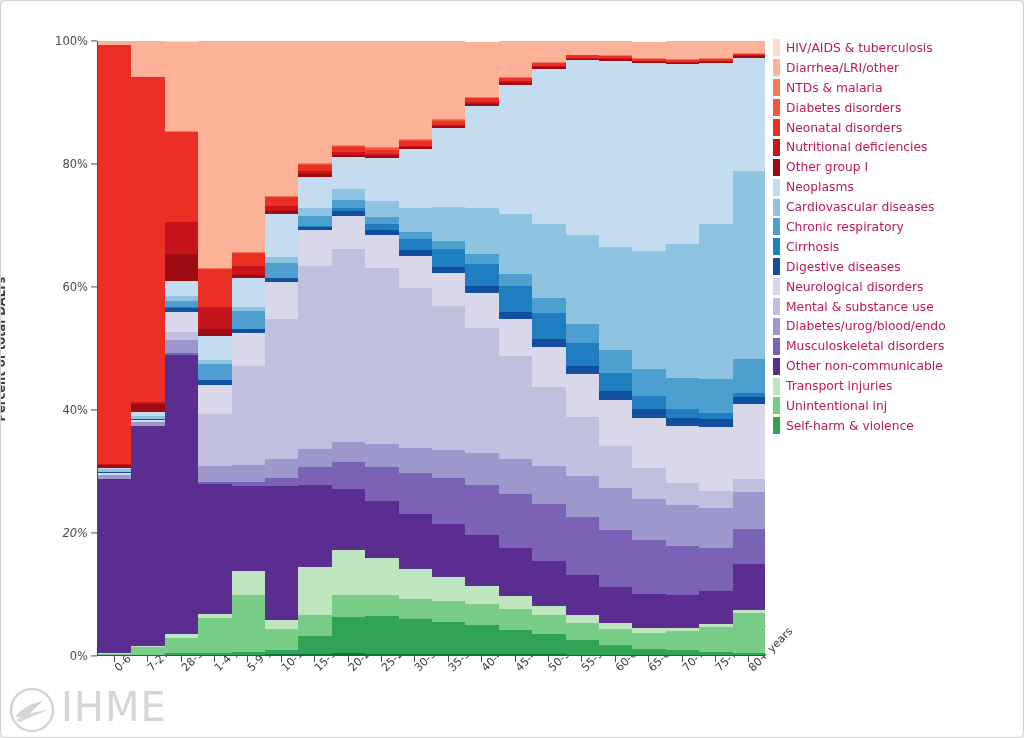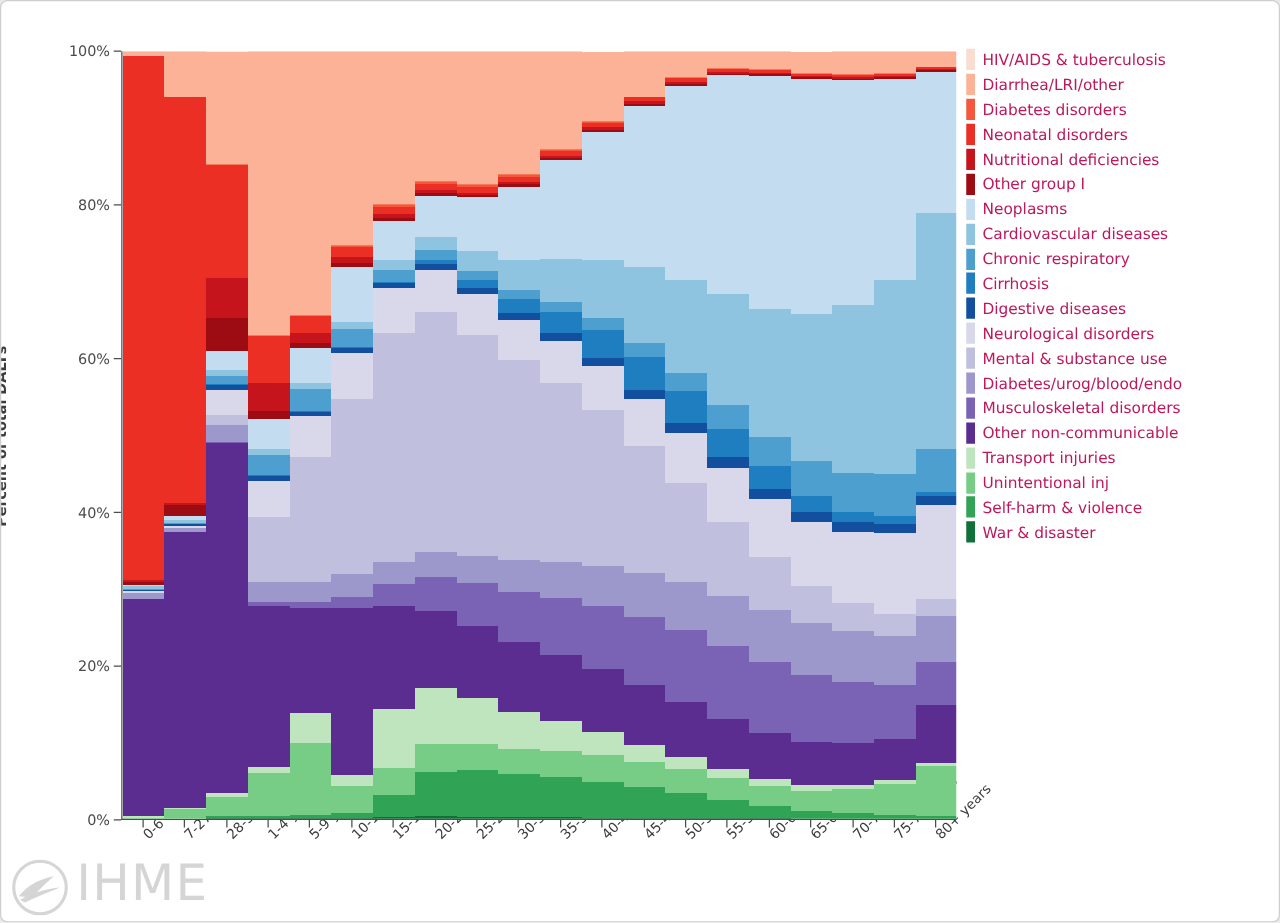--- a/index.html
+++ b/index.html
@@ -127,21 +127,21 @@
 <body>
 
 <div id="figure">
 
 
   <div id="y-axis-label">Percent of total DALYs</div>
 
   <div id="y-ticks">
       <div class="ytick-wrap" style="top: 655px;">0%</div>
       <div class="ytick-mark" style="top: 655px;"></div>
-      <div class="ytick-wrap" style="top: 532px;">20%</div>
+      <div class="ytick-wrap" style="top: 532px; font-style: italic;">20%</div>
       <div class="ytick-mark" style="top: 532px;"></div>
       <div class="ytick-wrap" style="top: 409px;">40%</div>
       <div class="ytick-mark" style="top: 409px;"></div>
       <div class="ytick-wrap" style="top: 286px;">60%</div>
       <div class="ytick-mark" style="top: 286px;"></div>
       <div class="ytick-wrap" style="top: 163px;">80%</div>
       <div class="ytick-mark" style="top: 163px;"></div>
       <div class="ytick-wrap" style="top: 40px;">100%</div>
       <div class="ytick-mark" style="top: 40px;"></div>
     </div>
@@ -217,20 +217,24 @@
   <div id="legend">
       <div class="legend-row">
         <span class="legend-swatch" style="background: rgb(250, 220, 208);"></span>
         <span class="legend-label">HIV/AIDS &amp; tuberculosis</span>
       </div>
       <div class="legend-row">
         <span class="legend-swatch" style="background: rgb(251, 178, 150);"></span>
         <span class="legend-label">Diarrhea/LRI/other</span>
       </div>
       <div class="legend-row">
+        <span class="legend-swatch" style="background: rgb(244, 121, 91);"></span>
+        <span class="legend-label">NTDs &amp; malaria</span>
+      </div>
+      <div class="legend-row">
         <span class="legend-swatch" style="background: rgb(244, 87, 59);"></span>
         <span class="legend-label">Diabetes disorders</span>
       </div>
       <div class="legend-row">
         <span class="legend-swatch" style="background: rgb(236, 47, 36);"></span>
         <span class="legend-label">Neonatal disorders</span>
       </div>
       <div class="legend-row">
         <span class="legend-swatch" style="background: rgb(197, 20, 27);"></span>
         <span class="legend-label">Nutritional deficiencies</span>
@@ -283,24 +287,20 @@
         <span class="legend-swatch" style="background: rgb(191, 229, 191);"></span>
         <span class="legend-label">Transport injuries</span>
       </div>
       <div class="legend-row">
         <span class="legend-swatch" style="background: rgb(119, 205, 134);"></span>
         <span class="legend-label">Unintentional inj</span>
       </div>
       <div class="legend-row">
         <span class="legend-swatch" style="background: rgb(49, 163, 84);"></span>
         <span class="legend-label">Self-harm &amp; violence</span>
-      </div>
-      <div class="legend-row">
-        <span class="legend-swatch" style="background: rgb(15, 112, 56);"></span>
-        <span class="legend-label">War &amp; disaster</span>
       </div>
     </div>
 
   <div id="watermark">
     <svg width="46" height="46" viewBox="0 0 46 46">
       <circle cx="23" cy="23" r="21" fill="none" stroke="#9b9b9b" stroke-width="2.5"></circle>
       <path d="M6 30 C14 20 24 16 34 14 C27 20 22 25 17 31 Z" fill="#9b9b9b"></path>
       <path d="M7 33 C17 27 28 24 39 23 C29 27 19 31 11 35 Z" fill="#9b9b9b"></path>
     </svg>
     <span id="watermark-text">IHME</span>

